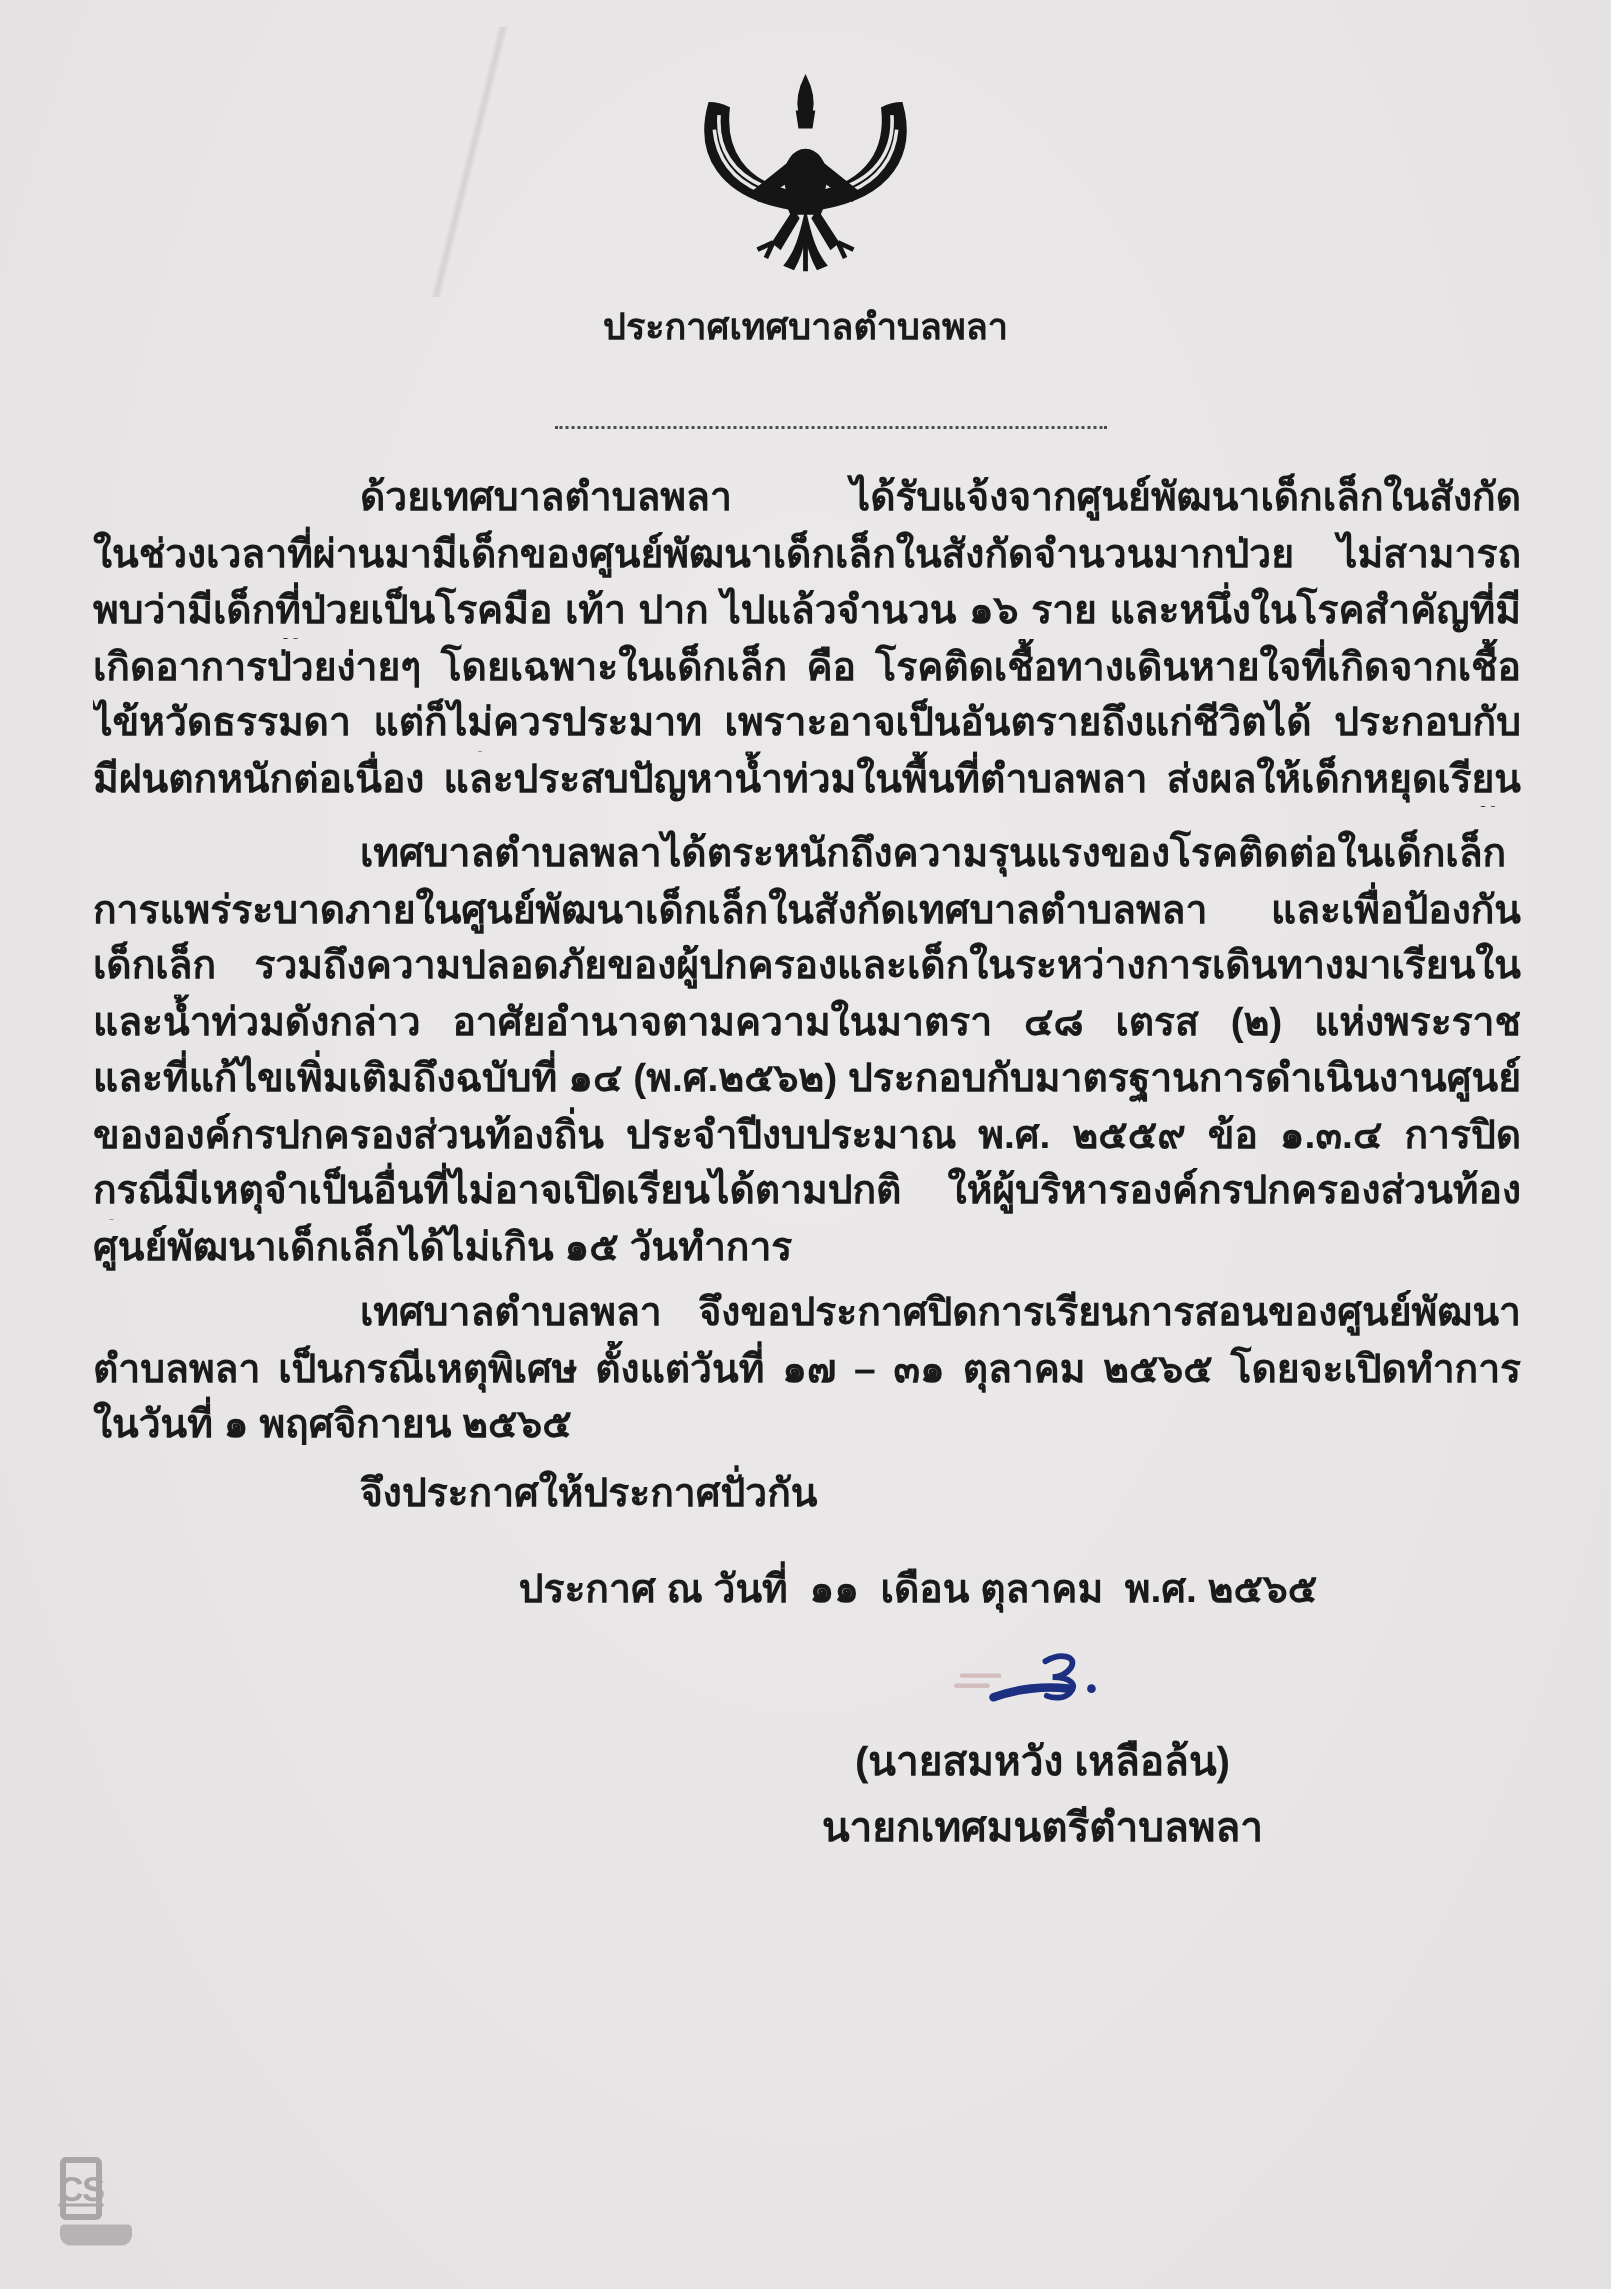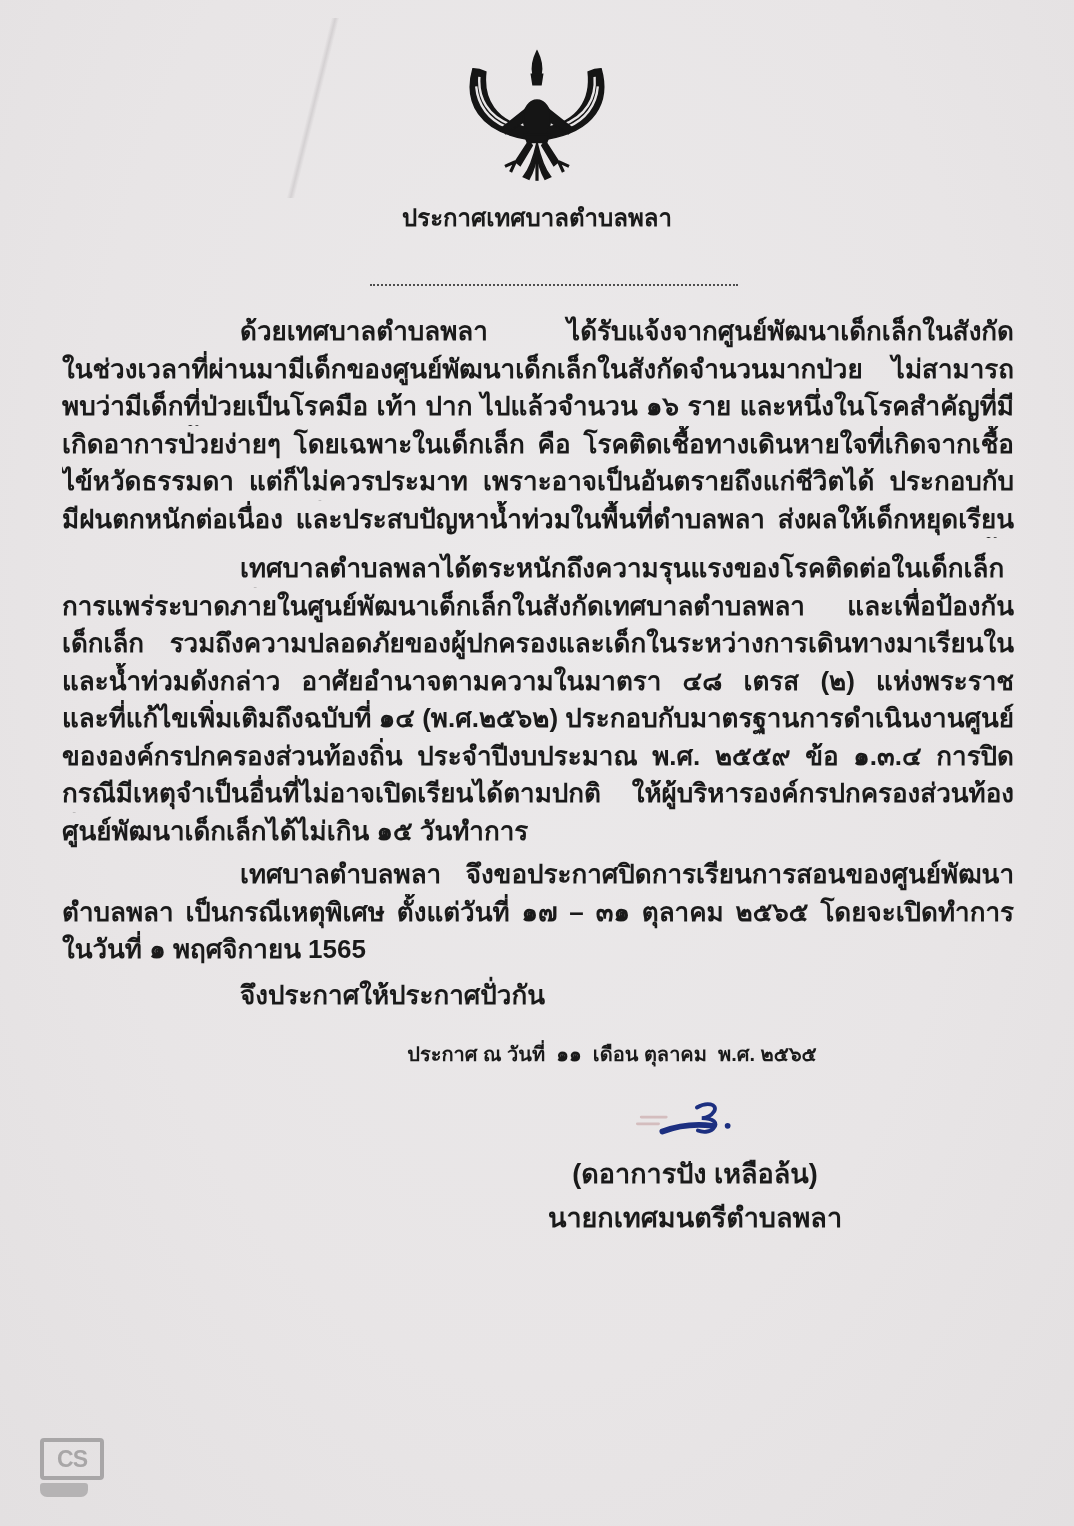--- a/index.html
+++ b/index.html
@@ -59,44 +59,45 @@
     position: absolute;
     left: 62px; top: 974px; width: 952px;
     padding-left: 178px;
     font-size: 26px; font-weight: 700;
   }
   .date-line {
     position: absolute;
     left: 0; top: 1038px; width: 100%;
     padding-left: 150px;
     text-align: center;
-    font-size: 20px; font-weight: 700;
+    font-size: 26px; font-weight: 700;
     white-space: pre;
   }
   .signature-area {
     position: absolute;
     left: 420px; top: 1096px; width: 550px;
     text-align: center;
   }
   .signature-ink { display: block; margin: 0 auto 8px auto; }
   .sig-name, .sig-position {
     font-size: 27px; font-weight: 700; line-height: 44px;
   }
   .watermark {
     position: absolute;
     left: 40px; top: 1438px;
     display: flex; align-items: flex-start; gap: 16px;
   }
   .cs-badge { width: 48px; }
   .cs-badge-top {
-    width: 64px; height: 42px;
+    width: 28px; height: 42px;
     border: 4px solid #a8a6a7; border-radius: 4px;
     display: flex; align-items: center; justify-content: center;
     font-size: 23px; font-weight: 700; color: #a8a6a7;
     letter-spacing: -1px;
+    text-decoration: underline;
   }
   .cs-badge-tab {
     width: 48px; height: 14px; margin-top: 3px;
     background: #b5b3b4;
     border-radius: 3px 3px 7px 7px;
   }
   .wm-label {
     font-size: 38px; font-weight: 400; color: #c7c5c6;
     line-height: 52px;
     letter-spacing: 0.5px;
@@ -154,37 +155,37 @@
     <div class="para-line">และน้ำท่วมดังกล่าว อาศัยอำนาจตามความในมาตรา ๔๘ เตรส (๒) แห่งพระราชบัญญัติเทศบาล พ.ศ.๒๔๙๖</div>
     <div class="para-line">และที่แก้ไขเพิ่มเติมถึงฉบับที่ ๑๔ (พ.ศ.๒๕๖๒) ประกอบกับมาตรฐานการดำเนินงานศูนย์พัฒนาเด็กเล็ก</div>
     <div class="para-line">ขององค์กรปกครองส่วนท้องถิ่น ประจำปีงบประมาณ พ.ศ. ๒๕๕๙ ข้อ ๑.๓.๔ การปิดศูนย์พัฒนาเด็กเล็ก</div>
     <div class="para-line">กรณีมีเหตุจำเป็นอื่นที่ไม่อาจเปิดเรียนได้ตามปกติ ให้ผู้บริหารองค์กรปกครองส่วนท้องถิ่น ประกาศปิด</div>
     <div class="para-line short">ศูนย์พัฒนาเด็กเล็กได้ไม่เกิน ๑๕ วันทำการ</div>
   </div>
 
   <div class="body-block" id="para3">
     <div class="para-line first">เทศบาลตำบลพลา จึงขอประกาศปิดการเรียนการสอนของศูนย์พัฒนาเด็กในสังกัดเทศบาล</div>
     <div class="para-line">ตำบลพลา เป็นกรณีเหตุพิเศษ ตั้งแต่วันที่ ๑๗ – ๓๑ ตุลาคม ๒๕๖๕ โดยจะเปิดทำการเรียนการสอนตามปกติ</div>
-    <div class="para-line short">ในวันที่ ๑ พฤศจิกายน 1565</div>
+    <div class="para-line short">ในวันที่ ๑ พฤศจิกายน ๒๕๖๕</div>
   </div>
 
   <div class="closing-line">จึงประกาศให้ประกาศปั่วกัน</div>
 
   <div class="date-line">ประกาศ ณ วันที่  ๑๑  เดือน ตุลาคม  พ.ศ. ๒๕๖๕</div>
 
   <div class="signature-area">
     <svg class="signature-ink" viewBox="0 0 140 50" width="220" height="48" aria-hidden="true">
       <g fill="none" stroke-linecap="round">
         <path d="M14,22 h26 M10,29 h22" stroke="#c29a9c" stroke-width="3" opacity="0.55"></path>
         <path d="M36,37 C52,31 72,29 88,31" stroke="#1c2f80" stroke-width="6"></path>
         <path d="M72,12 C82,6 94,8 90,16 C87,21 81,23 77,23 C89,23 95,28 89,34 C85,38 78,38 73,36" stroke="#1c2f80" stroke-width="4"></path>
         <circle cx="104" cy="31" r="3" fill="#1c2f80" stroke="none"></circle>
       </g>
     </svg>
-    <div class="sig-name">(ดอาการปัง เหลือล้น)</div>
+    <div class="sig-name">(นายสมหวัง เหลือล้น)</div>
     <div class="sig-position">นายกเทศมนตรีตำบลพลา</div>
   </div>
 
   <div class="watermark">
     <div class="cs-badge">
       <div class="cs-badge-top">CS</div>
       <div class="cs-badge-tab"></div>
     </div>
   </div>
 

